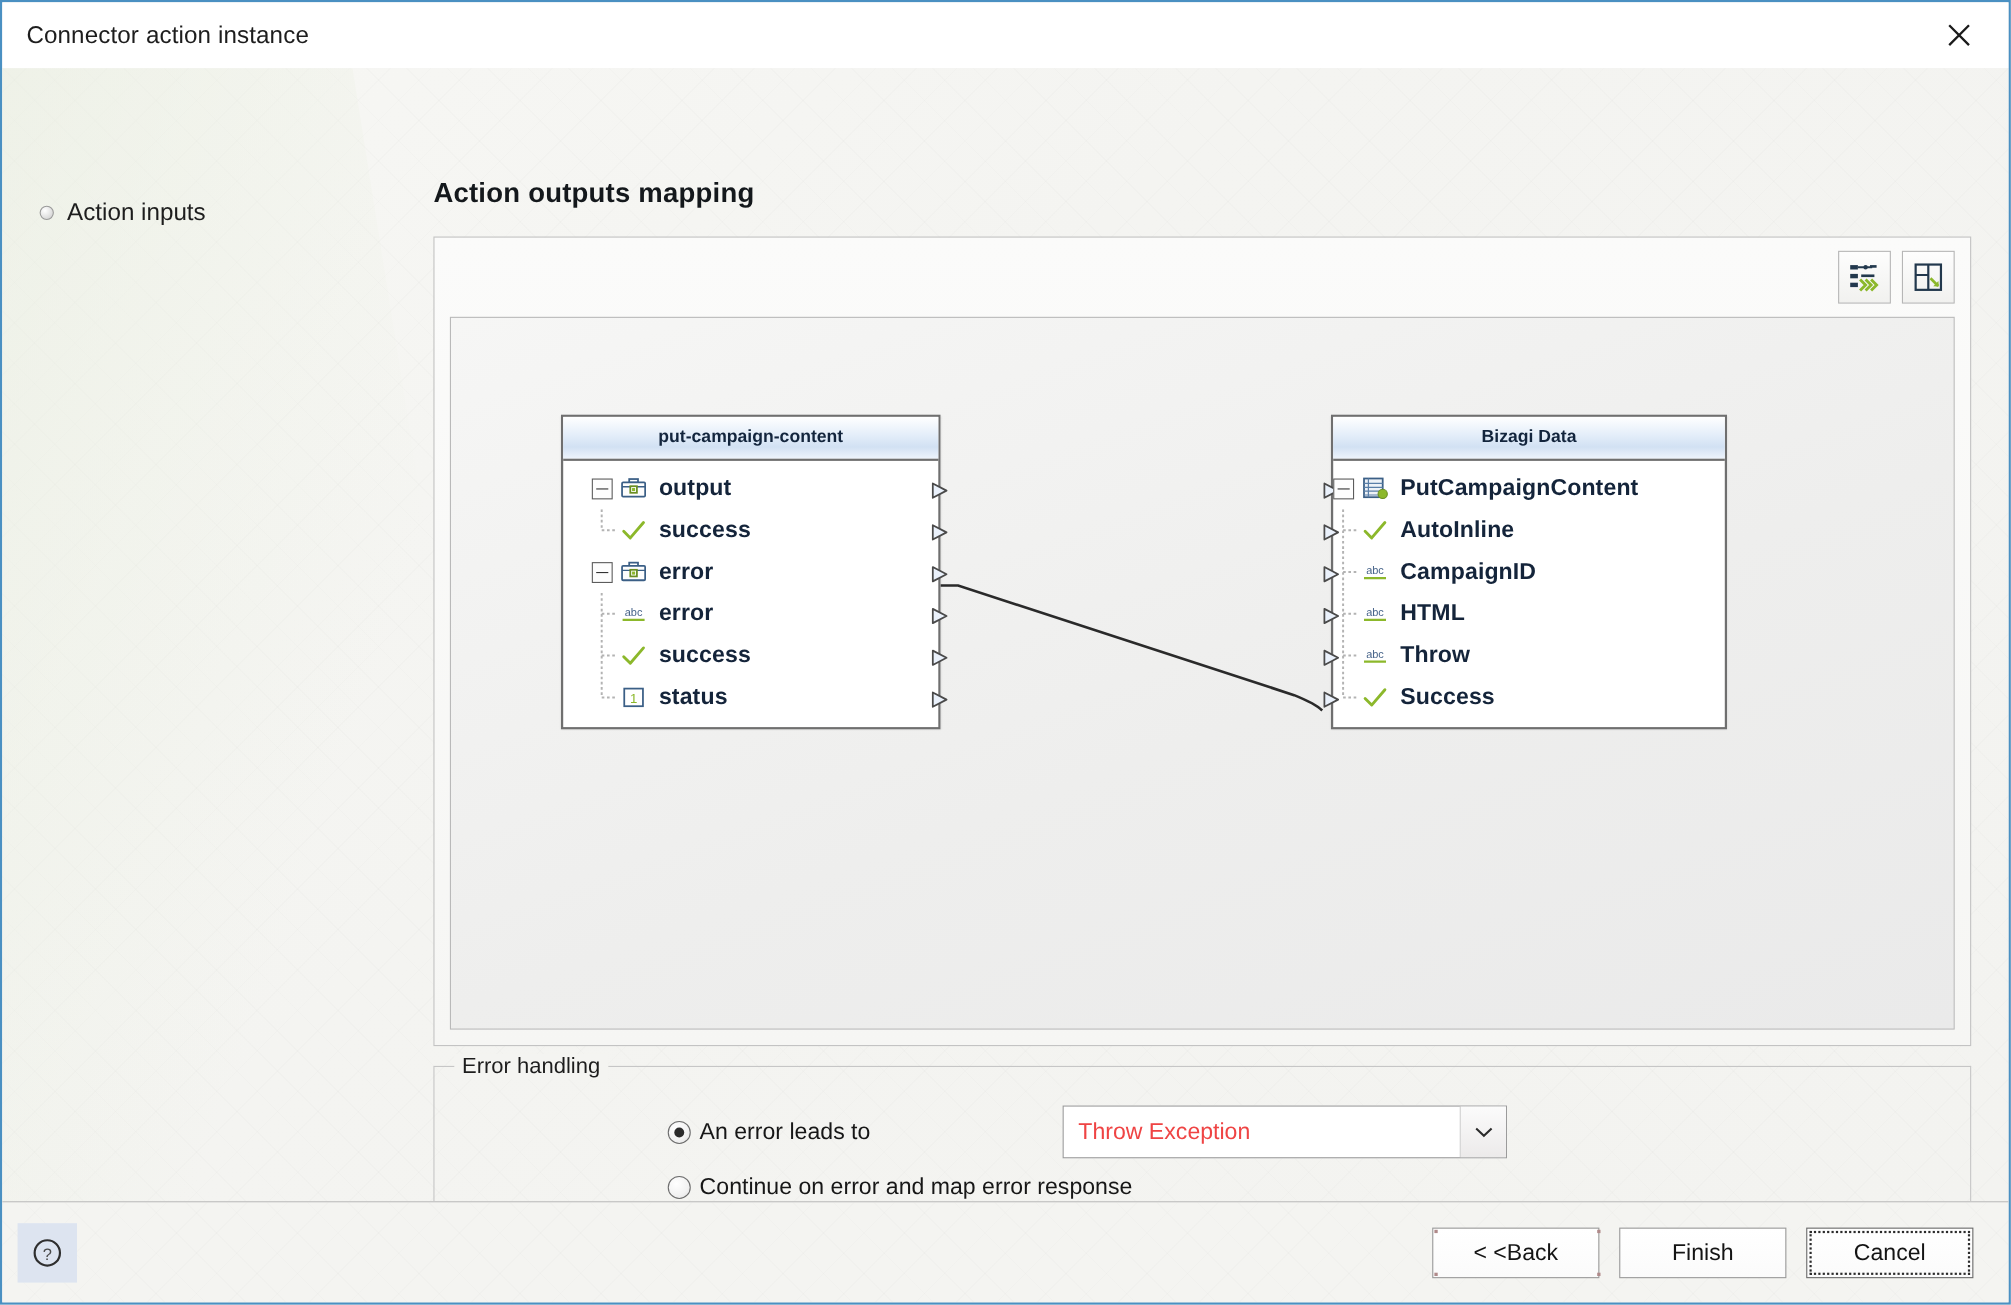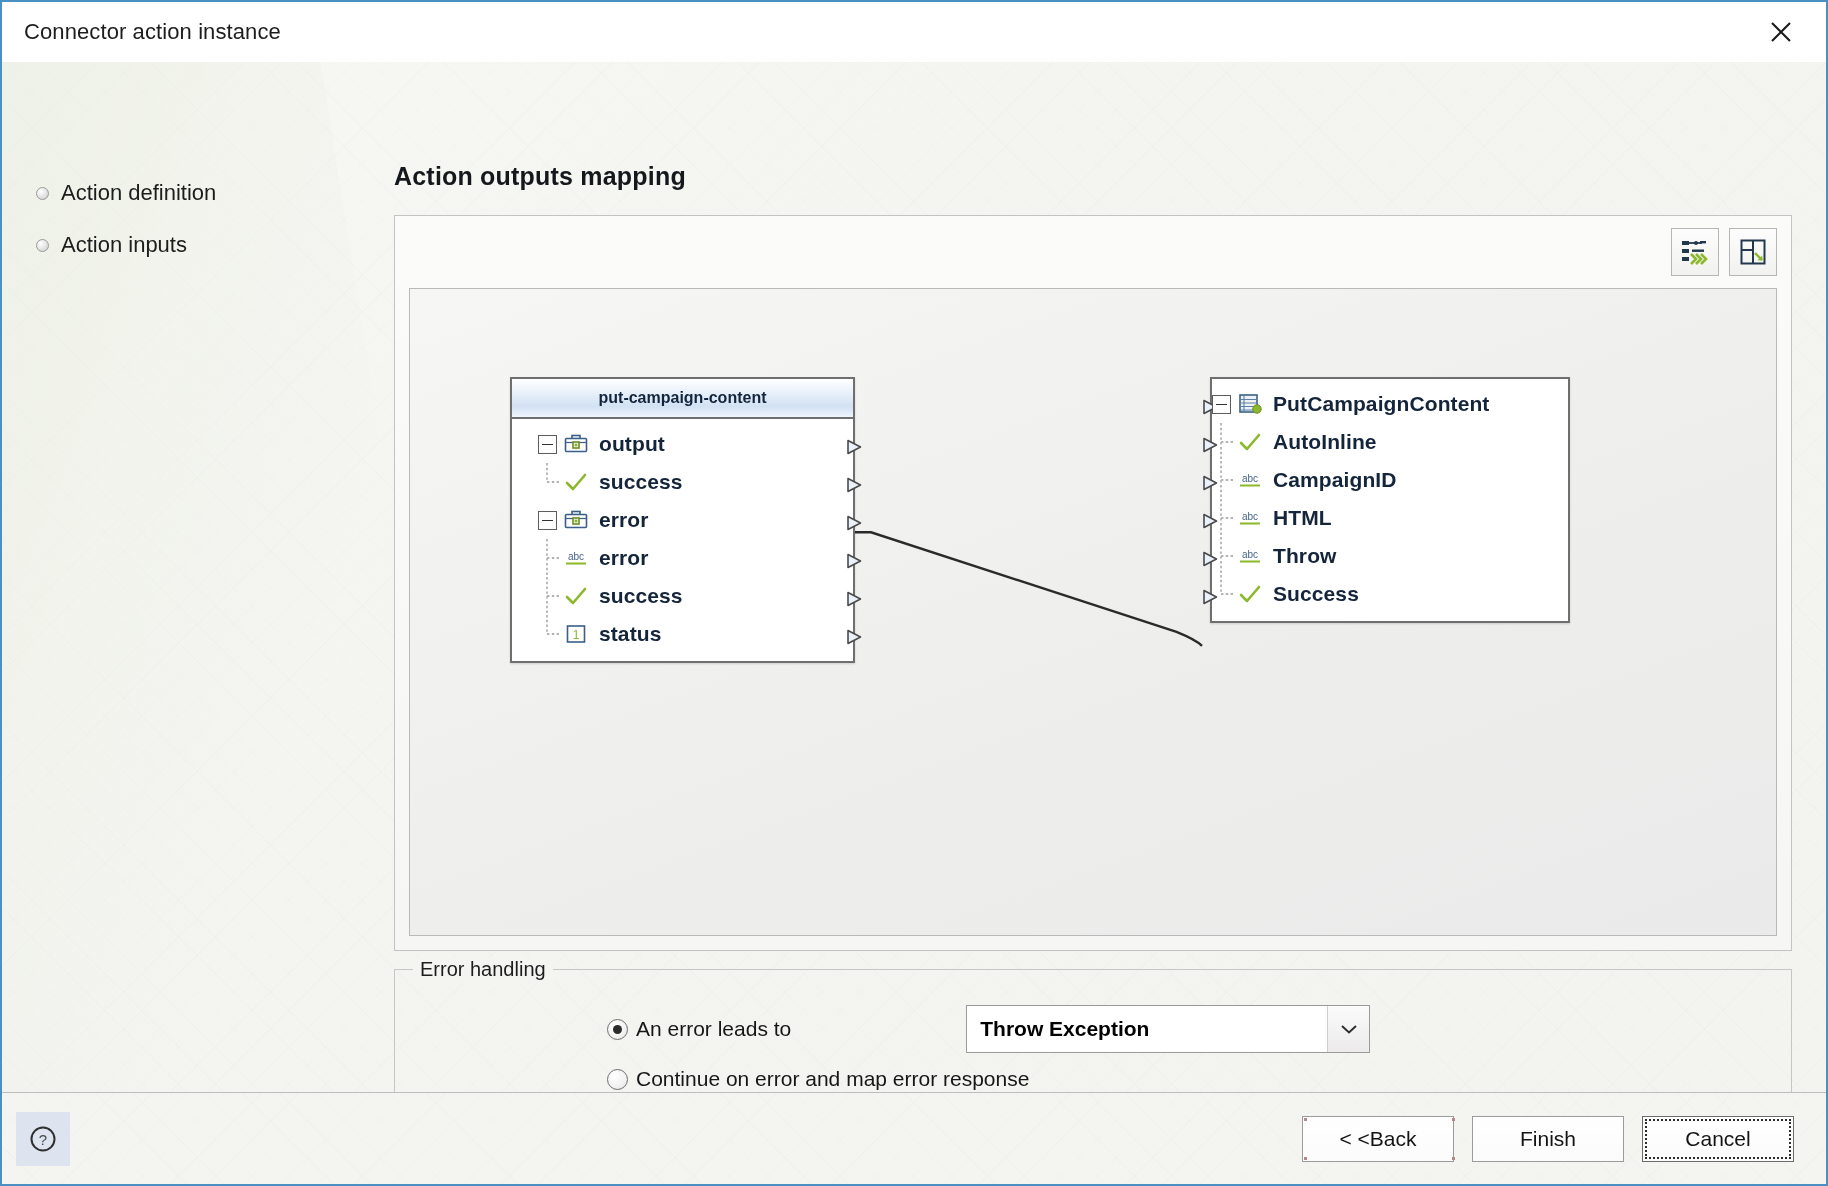--- a/index.html
+++ b/index.html
@@ -251,22 +251,21 @@
     width: 404px; height: 48px;
     border: 1px solid #9b9b9b;
     background: #ffffff;
     display: flex; align-items: center;
     cursor: pointer;
   }
   .select-value {
     flex: 1;
     padding-left: 13px;
     font-size: 21px;
-    color: #000000;
-    font-weight: bold;
+    color: #ef4444;
   }
   .select-arrow {
     width: 42px; height: 100%;
     border-left: 1px solid #cfcfcf;
     background: linear-gradient(180deg,#fbfbfb 0%, #eceaea 100%);
     display: flex; align-items: center; justify-content: center;
   }
 
   
   .footer {
@@ -324,24 +323,20 @@
     <div class="close-btn">
       <svg width="26" height="26" viewBox="0 0 26 26" aria-hidden="true">
         <path d="M4 4 L22 22 M22 4 L4 22" stroke="#1b1b1b" stroke-width="2.1" fill="none"></path>
       </svg>
     </div>
   </div>
 
   <div class="content">
 
     <div class="sidebar">
-      <div class="nav-item">
-        <span class="nav-bullet"></span>
-        <span class="nav-label">Action definition</span>
-      </div>
       <div class="nav-item">
         <span class="nav-bullet"></span>
         <span class="nav-label">Action inputs</span>
       </div>
     </div>
 
     <div class="main">
       <h1 class="page-title">Action outputs mapping</h1>
 
       <div class="mapper-frame">
@@ -489,20 +484,21 @@
                       <text x="12" y="16" text-anchor="middle" font-size="12" font-family="Liberation Sans, sans-serif" fill="#8cb82b">1</text>
                     </svg>
                   </span>
                   <span class="gap10"></span>
                   <span class="label">status</span>
                 </div>
               </div>
           </div>
 
           <div class="entity" id="tgt-entity" style="left:800px; top:88px; width:360px;">
+            <div class="entity-header">Bizagi Data</div>
             <div class="entity-rows" id="tgt-rows">
                 <div class="row">
                   <span class="conn left"><svg width="17" height="16" viewBox="0 0 17 16">
                       <path d="M2 1.5 L14.5 8 L2 14.5 Z" fill="#eaf1fb" stroke="#4a4a4a" stroke-width="1.6" stroke-linejoin="round"></path>
                     </svg></span>
                   <span class="expander"></span>
                   <span class="gap6"></span>
                   <span style="display: flex; align-items: center; flex: 0 0 auto;">
                     <svg class="ico" width="24" height="22" viewBox="0 0 24 22">
                       <rect x="2" y="2" width="17" height="17" fill="#eef2f7" stroke="#3b5f86" stroke-width="1.6"></rect>

